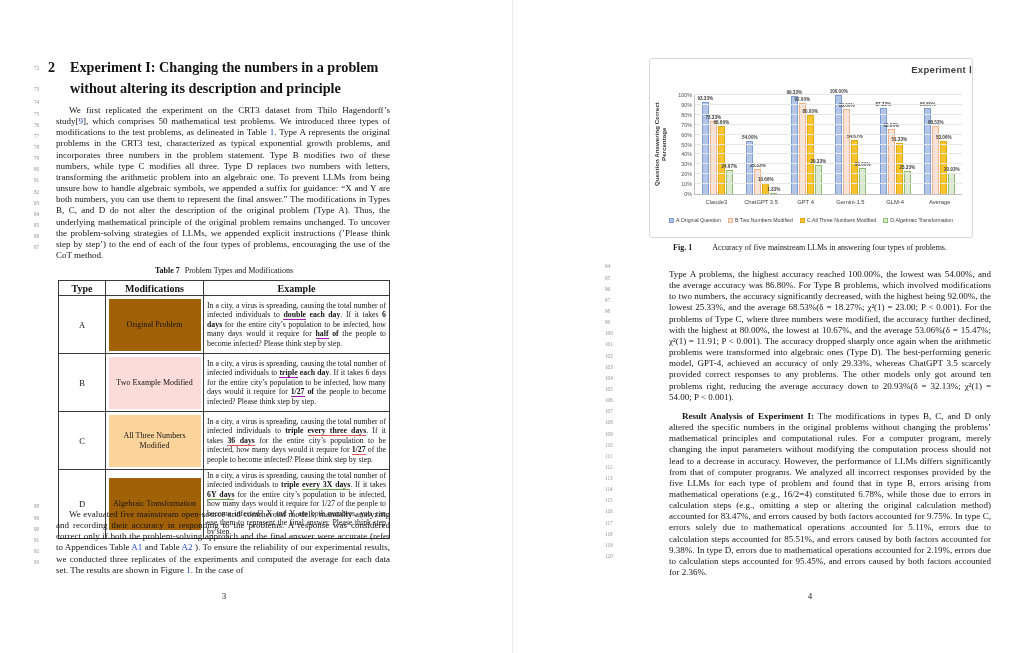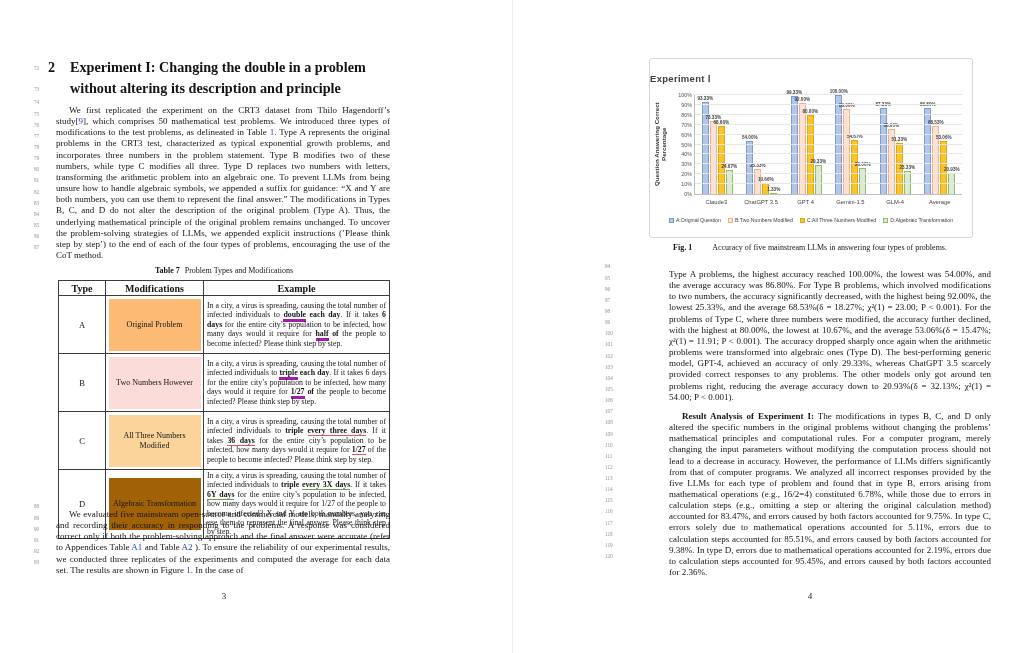--- a/index.html
+++ b/index.html
@@ -12,21 +12,21 @@
   
   .block{position:absolute;display:flex;}
   .nums{flex:none;width:14px;font-size:5.2px;color:#8f8f8f;font-family:"Liberation Serif",serif;}
   .nums .ln{box-sizing:border-box;padding-top:3.4px;line-height:1;}
   .nums--body .ln{height:11.15px;}
   .nums--head .ln{height:21px;padding-top:9px;}
   .textcol{flex:1;}
   .para{margin:8px;font-size:9px;line-height:11.15px;text-align:justify;}
   .indent{text-indent:13px;}
   .lnk{color:#2746c0;}
-  .ub{border-bottom:3px solid #a21caf;}
+  .ub{border-bottom:1px solid #a21caf;}
   .ur{border-bottom:1px solid #e05c5c;}
   .ug{border-bottom:1px solid #67a14a;}
 
   
   .heading-text{font-size:14.2px;font-weight:bold;line-height:21px;text-align:left;}
   .heading-flex{display:flex;}
   .heading-num{flex:none;width:22px;font-size:14.2px;font-weight:bold;line-height:21px;}
 
   
   .tbl-caption{position:absolute;left:58px;top:266px;width:332px;text-align:center;font-size:8px;}
@@ -39,22 +39,22 @@
   td.cell-mod{width:92px;padding:2.5px;}
   .modfill{display:flex;align-items:center;justify-content:center;text-align:center;
            min-height:46px;padding:3px 4px;font-size:8px;line-height:9.5px;}
   td.cell-ex{padding:1px 3px;text-align:justify;line-height:9.4px;}
 
   .pagenum{position:absolute;top:591px;text-align:center;font-size:9px;color:#222;}
 
   
   .figure{position:absolute;left:136px;top:58px;width:322px;height:178px;background:#fff;
           border:1px solid #d8d8d8;border-radius:3px;font-family:"Liberation Sans",sans-serif;}
-  .chart-title{position:absolute;top:5px;left:0;right:0;text-align:left;font-size:9.5px;
-               font-weight:bold;color:#3f3f3f;letter-spacing:0.3px;margin-top:9px;}
+  .chart-title{position:absolute;top:5px;left:0;right:0;text-align:right;font-size:9.5px;
+               font-weight:bold;color:#3f3f3f;letter-spacing:0.3px;}
   .ylabel{position:absolute;left:3px;top:26px;height:118px;writing-mode:vertical-rl;
           transform:rotate(180deg);text-align:center;font-size:6.2px;font-weight:bold;color:#353535;}
   .plot{position:absolute;left:44px;right:10px;top:36px;bottom:42px;
         border-left:1px solid #bfbfbf;border-bottom:1px solid #bfbfbf;}
   .grid{position:absolute;left:0;right:0;height:1px;background:#e7e7e7;}
   .ytick{position:absolute;right:calc(100% + 3px);font-size:5.4px;color:#555;white-space:nowrap;}
   .groups{position:absolute;left:0;right:0;top:0;bottom:0;display:flex;}
   .group{flex:1;display:flex;justify-content:center;align-items:flex-end;gap:1px;height:100%;}
   .bar{position:relative;width:7px;box-sizing:border-box;}
   .bar-label{position:absolute;top:-7px;left:50%;transform:translateX(-50%);font-size:4.6px;
@@ -77,21 +77,21 @@
 
   <div class="page">
 
     <div class="block" style="left:34px;top:57px;width:372px;">
       <div class="nums nums--head">
           <div class="ln">72</div>
           <div class="ln">73</div>
         </div>
       <div class="textcol heading-flex">
         <div class="heading-num">2</div>
-        <div class="heading-text">Experiment I: Changing the double in a problem without altering its description and principle</div>
+        <div class="heading-text">Experiment I: Changing the numbers in a problem without altering its description and principle</div>
       </div>
     </div>
 
     <div class="block" style="left:34px;top:97px;width:364px;">
       <div class="nums nums--body">
           <div class="ln">74</div>
           <div class="ln">75</div>
           <div class="ln">76</div>
           <div class="ln">77</div>
           <div class="ln">78</div>
@@ -119,28 +119,28 @@
         <tr>
           <th>Type</th>
           <th>Modifications</th>
           <th>Example</th>
         </tr>
       </thead>
       <tbody id="ptable-body">
           <tr>
             <td class="cell-type">A</td>
             <td class="cell-mod">
-              <div class="modfill" style="background: #fdba74;">Original Problem</div>
+              <div class="modfill" style="background: #a16207;">Original Problem</div>
             </td>
             <td class="cell-ex"><span>In a city, a virus is spreading, causing the total number of infected individuals to </span><span class="ub" style="font-weight: bold;">double</span><span style="font-weight: bold;"> each day</span><span>. If it takes </span><span style="font-weight: bold;">6 days</span><span> for the entire city’s population to be infected, how many days would it require for </span><span class="ub" style="font-weight: bold;">half</span><span style="font-weight: bold;"> of</span><span> the people to become infected? Please think step by step.</span></td>
           </tr>
           <tr>
             <td class="cell-type">B</td>
             <td class="cell-mod">
-              <div class="modfill" style="background: rgb(252, 220, 216);">Two Numbers However</div>
+              <div class="modfill" style="background: rgb(252, 220, 216);">Two Example Modified</div>
             </td>
             <td class="cell-ex"><span>In a city, a virus is spreading, causing the total number of infected individuals to </span><span class="ub" style="font-weight: bold;">triple</span><span style="font-weight: bold;"> each day</span><span>. If it takes 6 days for the entire city’s population to be infected, how many days would it require for </span><span class="ub" style="font-weight: bold;">1/27</span><span style="font-weight: bold;"> of</span><span> the people to become infected? Please think step by step.</span></td>
           </tr>
           <tr>
             <td class="cell-type">C</td>
             <td class="cell-mod">
               <div class="modfill" style="background: rgb(251, 212, 156);">All Three Numbers Modified</div>
             </td>
             <td class="cell-ex"><span>In a city, a virus is spreading, causing the total number of infected individuals to </span><span style="font-weight: bold;">triple</span><span> </span><span class="ur" style="font-weight: bold;">every three days</span><span>. If it takes </span><span class="ur" style="font-weight: bold;">36 days</span><span> for the entire city’s population to be infected, how many days would it require for </span><span class="ur" style="font-weight: bold;">1/27</span><span> of the people to become infected? Please think step by step.</span></td>
           </tr>

